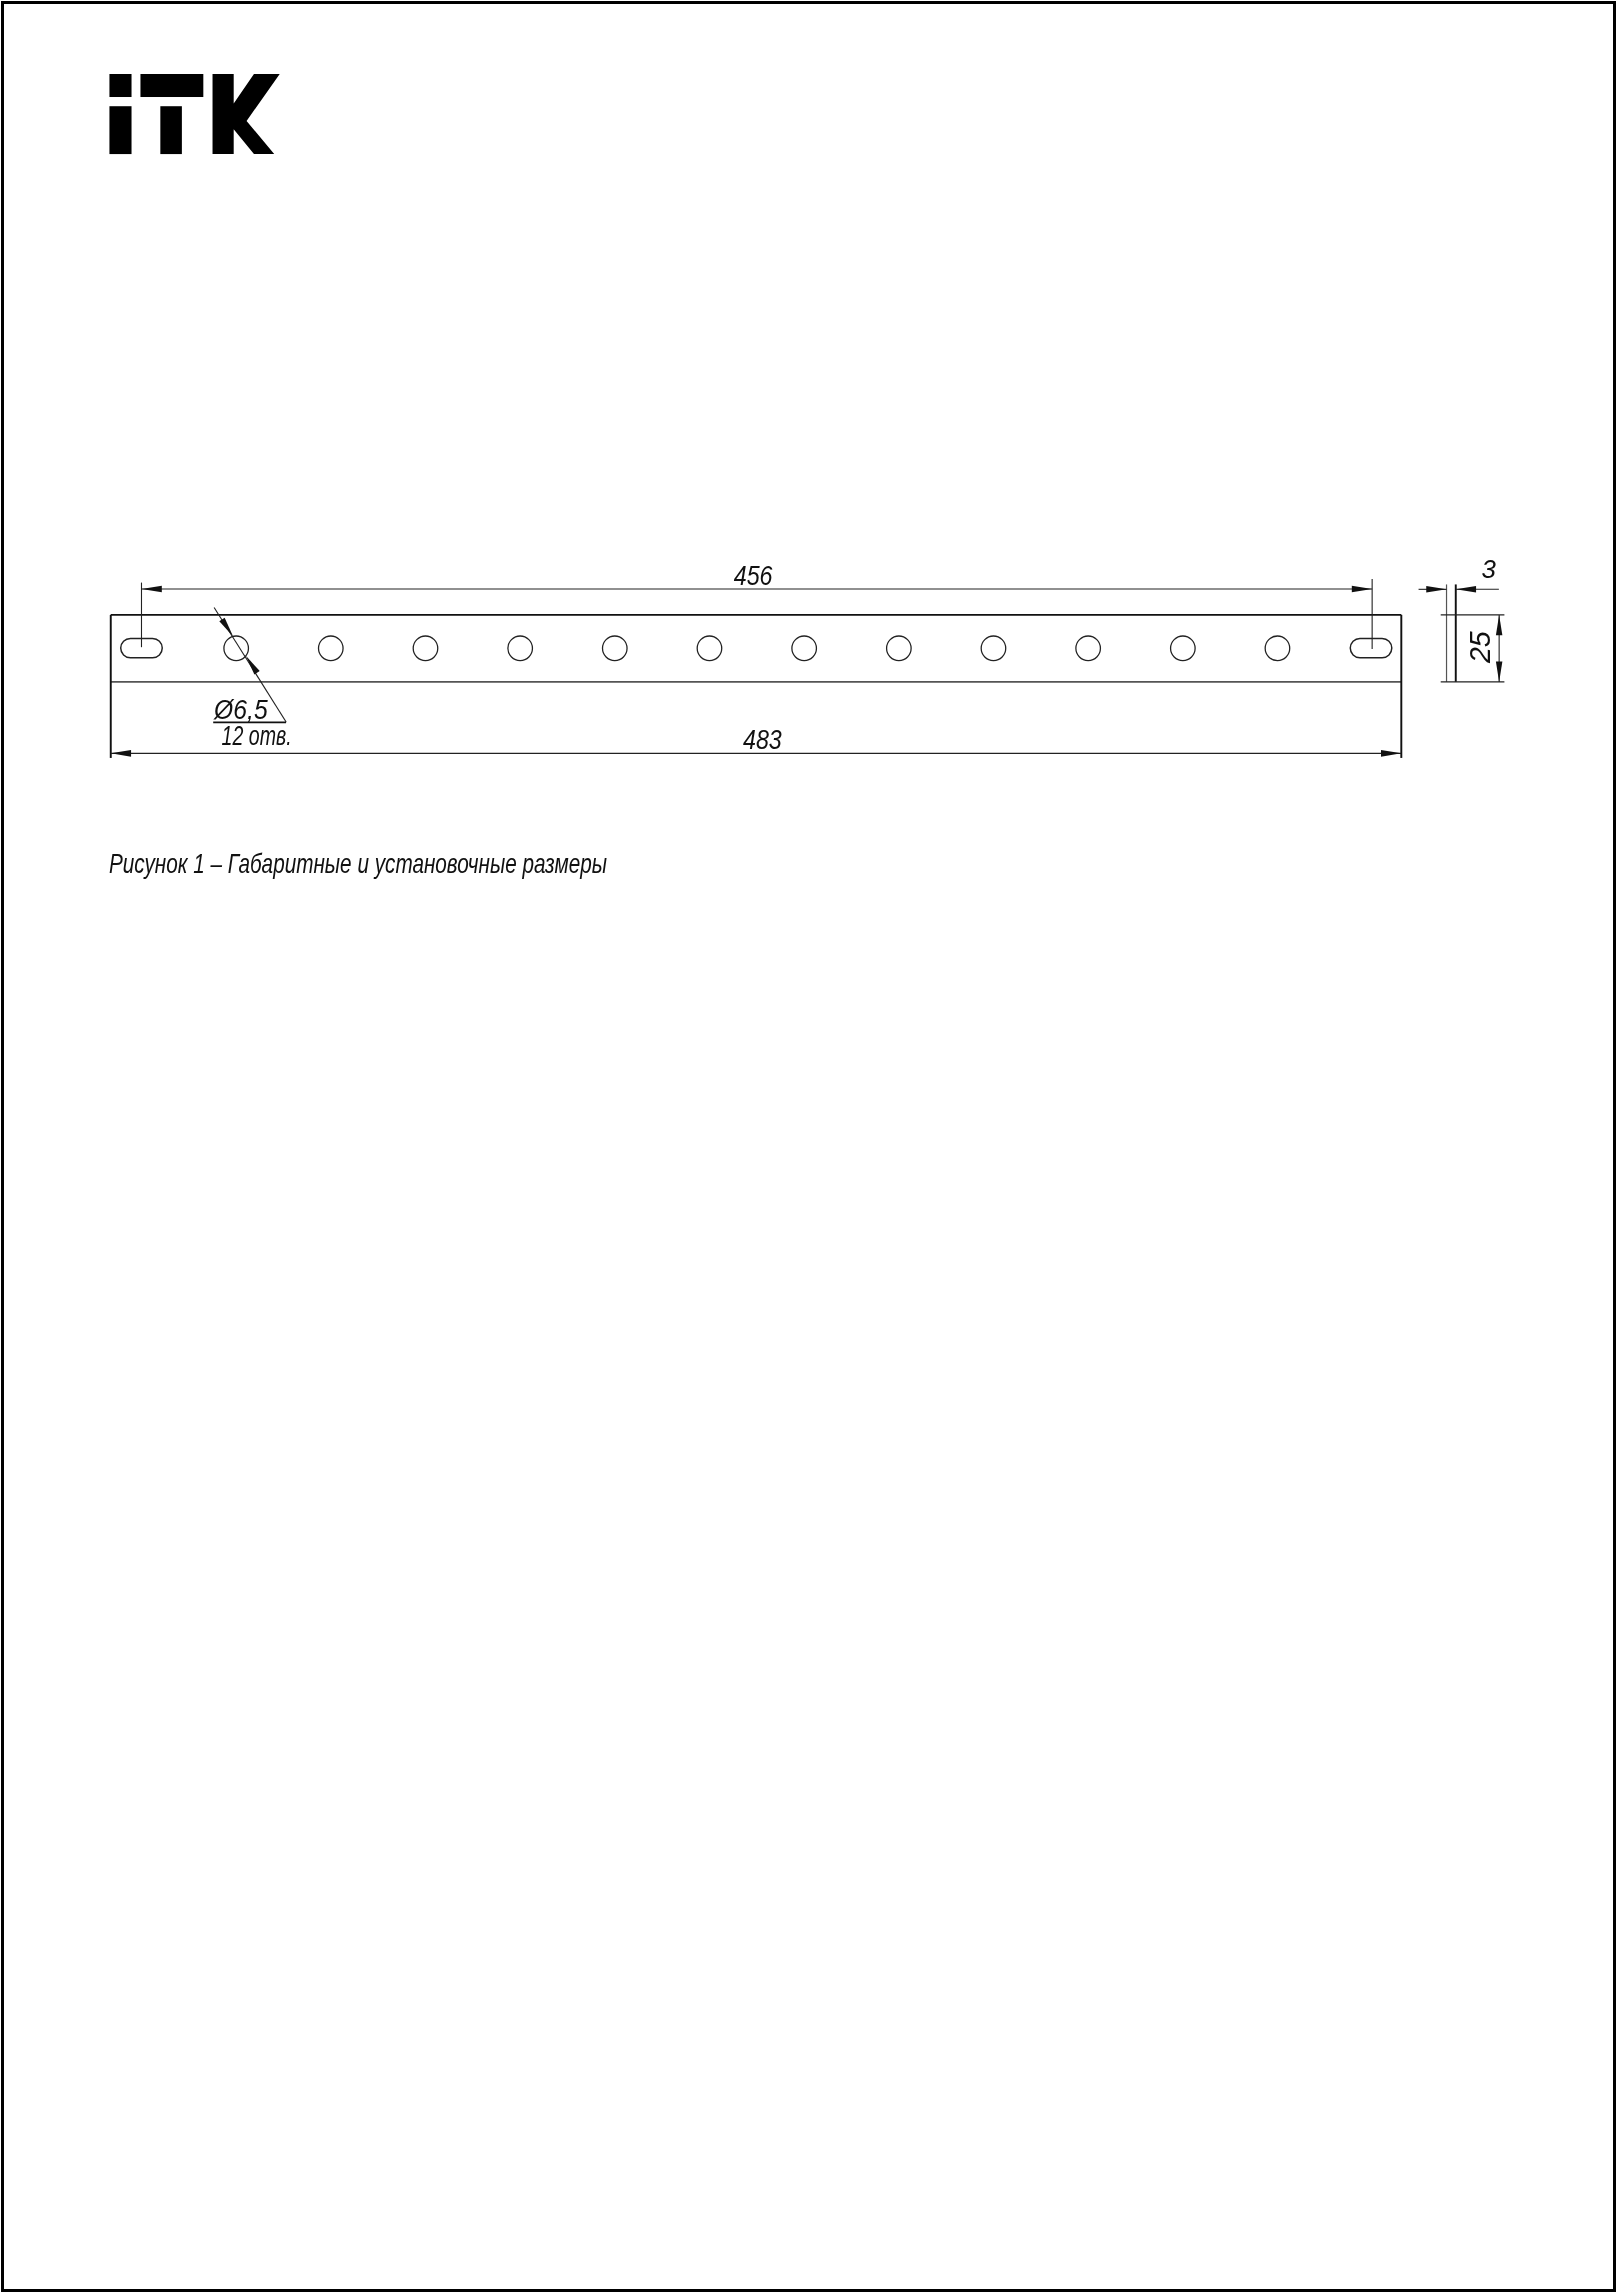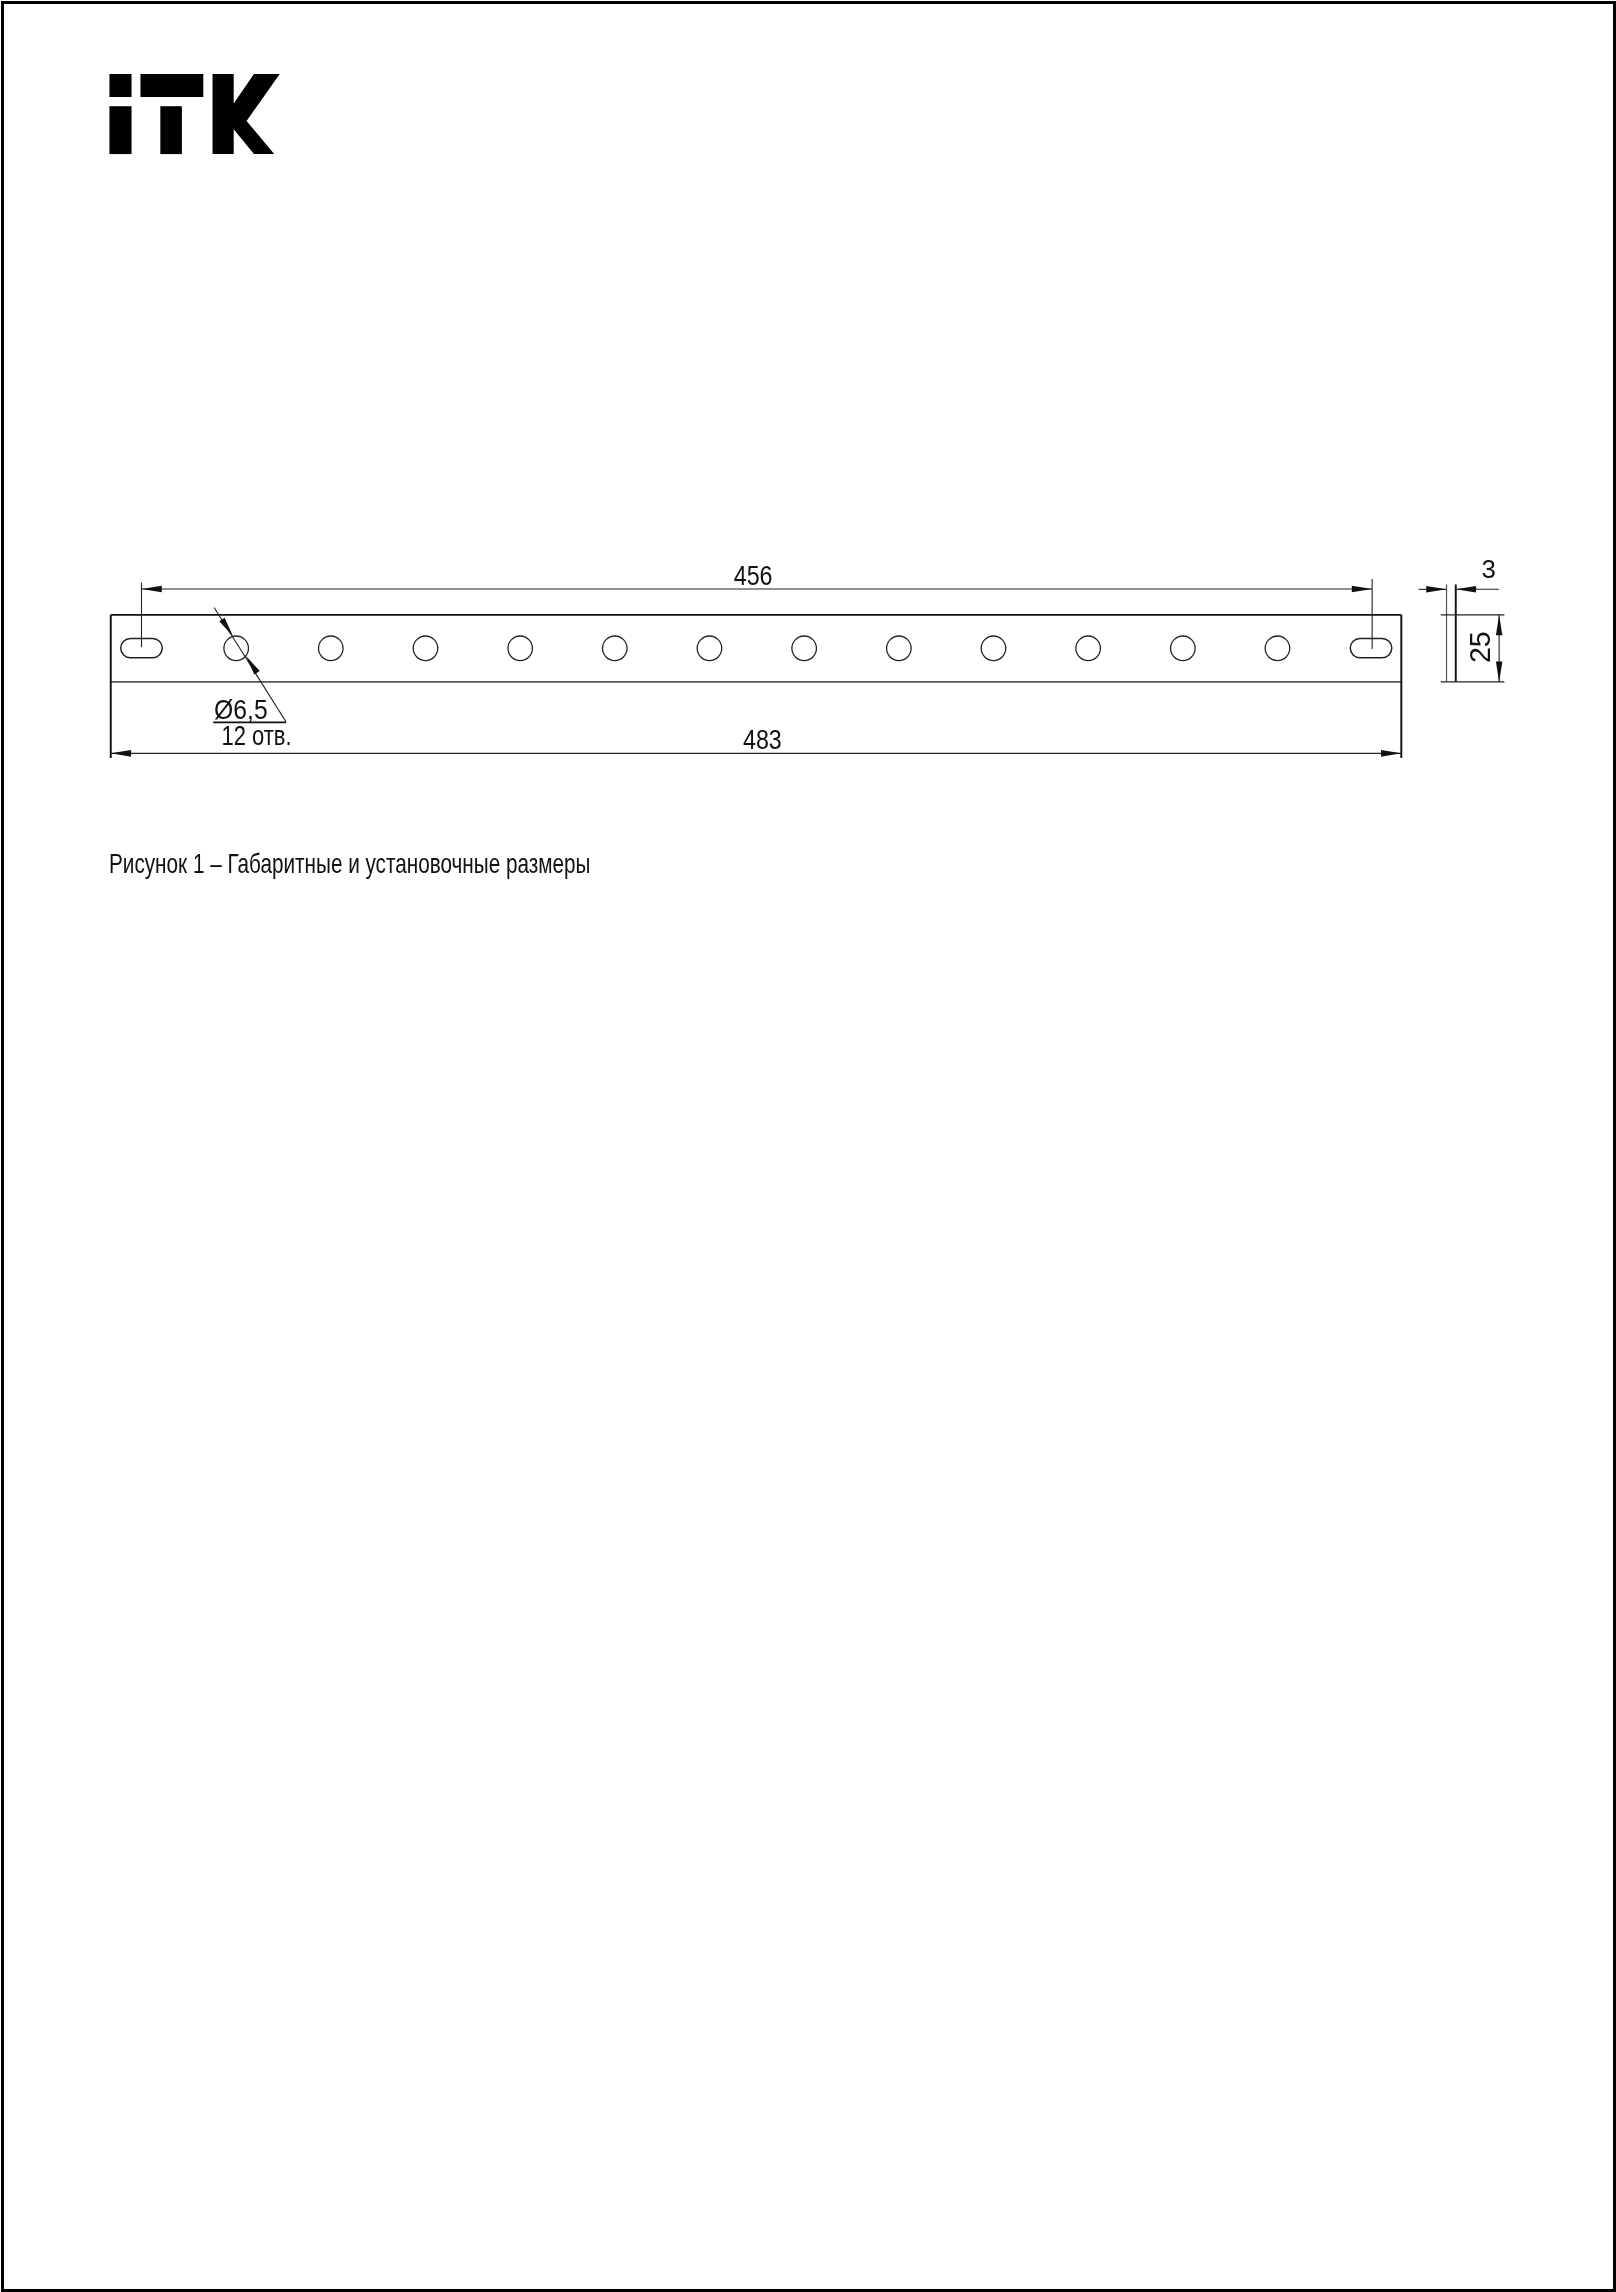--- a/index.html
+++ b/index.html
@@ -2,20 +2,21 @@
 <html style="font-size:14.8px"><head>
 <meta charset="utf-8">
 <style>
   html,body{margin:0;padding:0;background:#e8e8e8;}
   .sheet{
     position:relative;
     width:1617px;height:2293px;
     background:#ffffff;
     font-family:"Liberation Sans",sans-serif;
     overflow:hidden;
+    font-style:italic;
   }
   .frame{
     position:absolute;inset:0.9px;
     border:3.7px solid #000;
     pointer-events:none;
   }
   .logo-svg{position:absolute;left:109px;top:74px;}
   .drawing-svg{position:absolute;left:0;top:0;}
   .caption{
     position:absolute;left:109px;top:848px;

